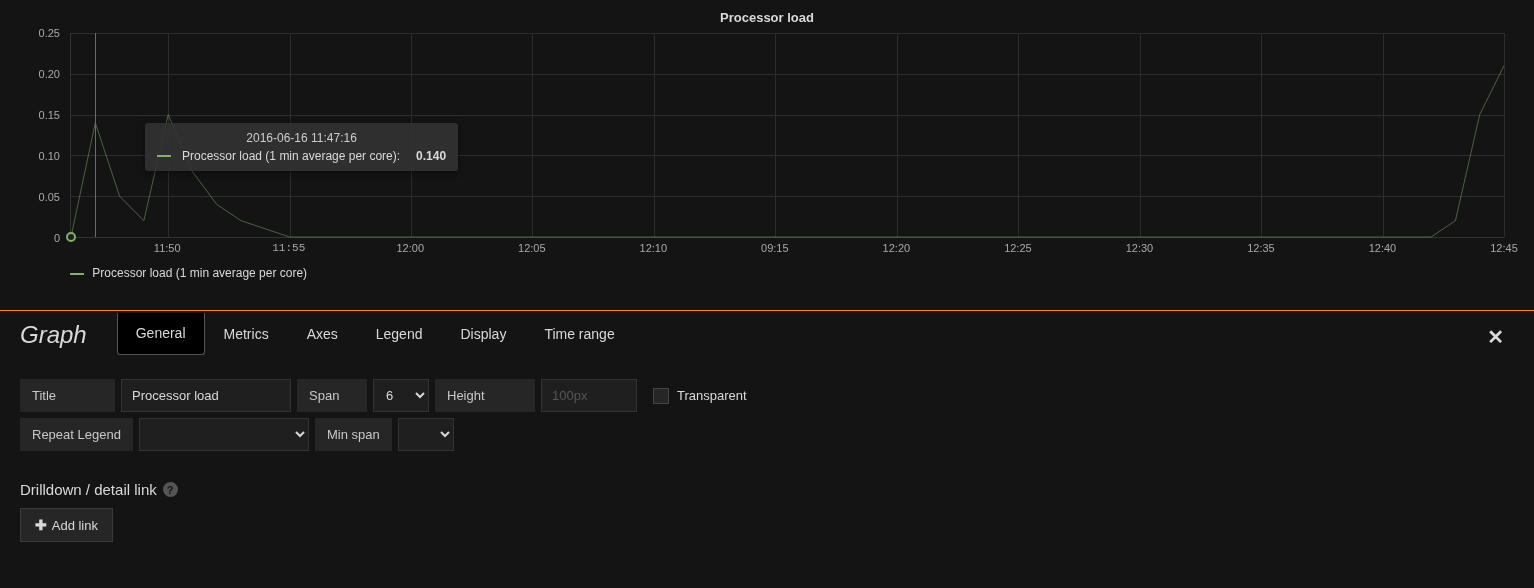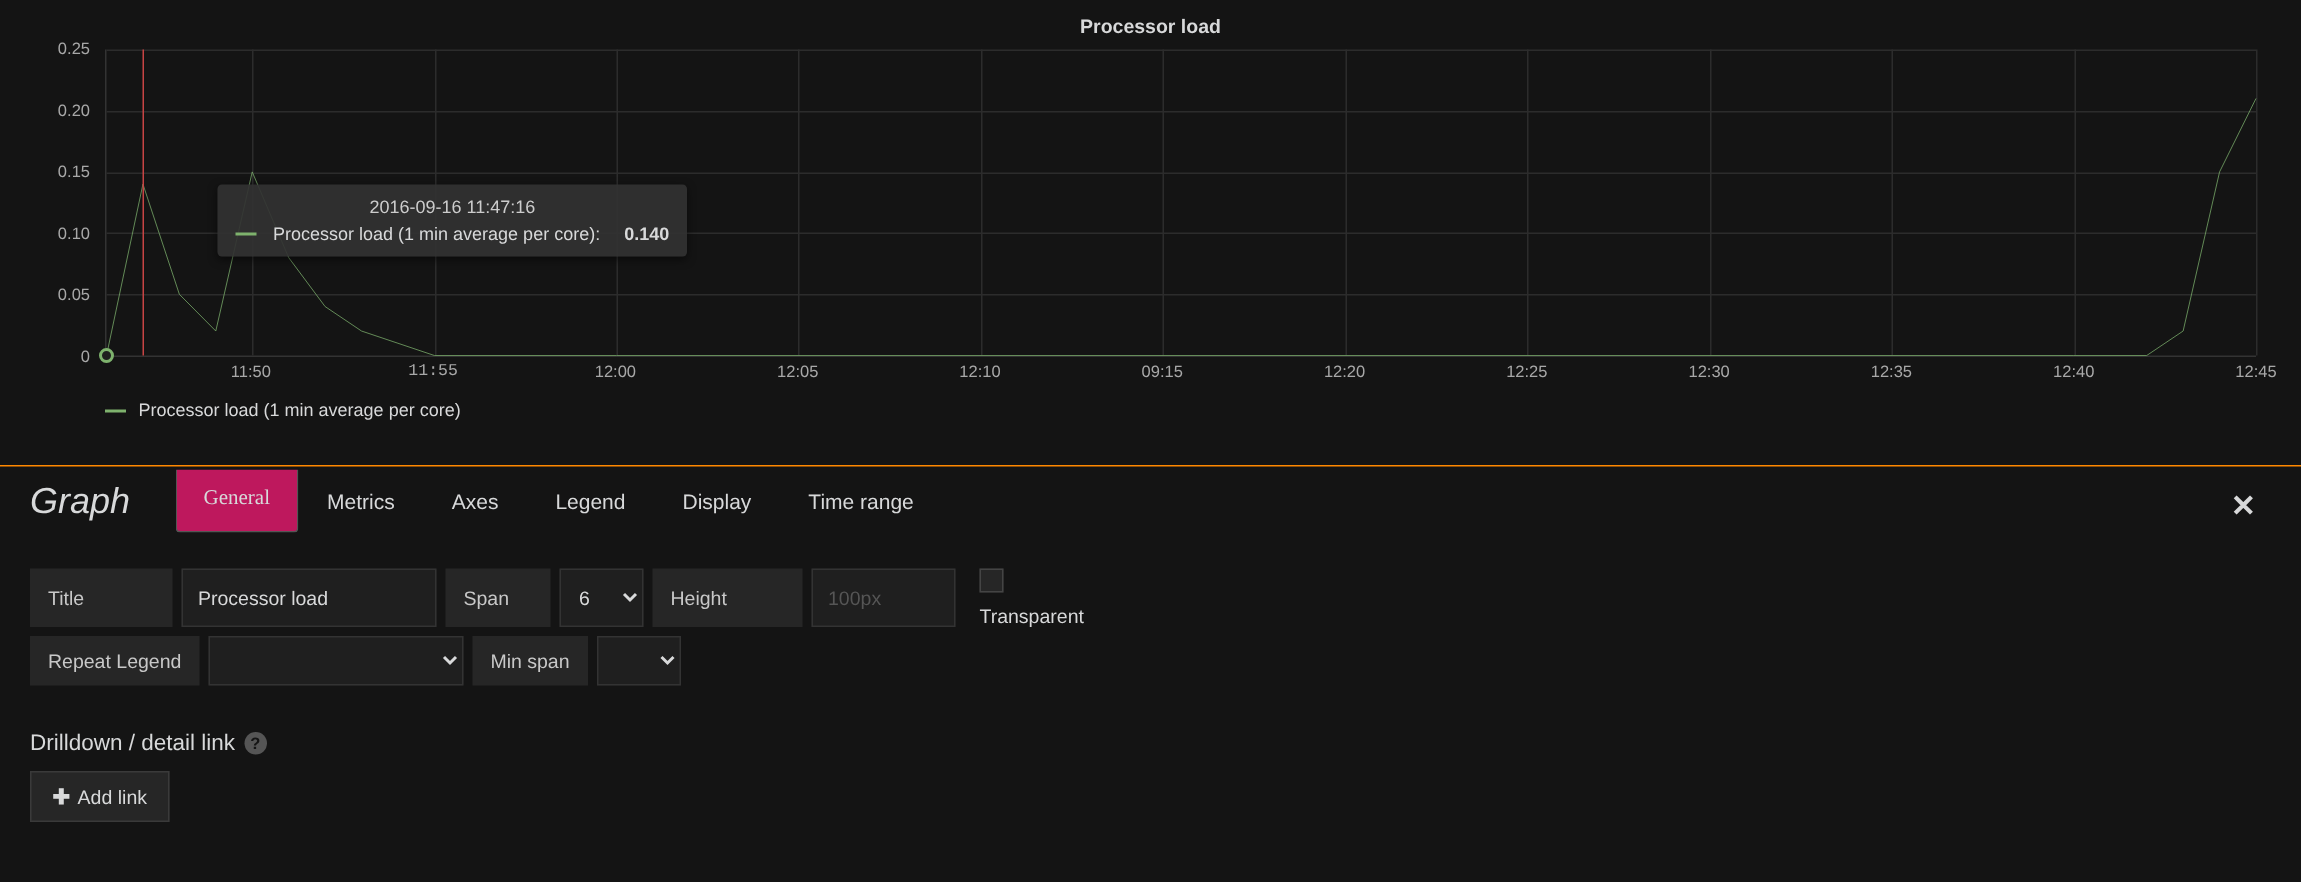--- a/index.html
+++ b/index.html
@@ -173,30 +173,29 @@
 .tab {
   padding: 12px 18px;
   font-size: 14px;
   color: #d8d9da;
   cursor: pointer;
   border: 1px solid transparent;
   position: relative;
   top: -1px;
 }
 .tab.active {
-  background: #be185d;
+  background: #000000;
   border: 1px solid #ff8800;
   border-top: 1px solid #141414;
   border-bottom: 1px solid #333;
   border-radius: 0 0 3px 3px;
   border-top: none;
   border-left: 1px solid #555;
   border-right: 1px solid #555;
   border-bottom: 1px solid #555;
-  font-family: Liberation Serif, serif;
 }
 .tab.active::before {
   content:"";
   position:absolute;
   top:-1px; left:-1px; right:-1px;
   height:1px;
   background:#141414;
 }
 .close-x {
   position: absolute;
@@ -239,23 +238,23 @@
   border: 1px solid #333;
   color: #d8d9da;
   padding: 7px 8px;
   font-size: 13px;
   outline: none;
   width: 56px;
 }
 .fld-select.wider { width: 170px; }
 .cb-wrap {
   display: flex;
+  align-items: center;
   gap: 8px;
   padding: 0 10px;
-  flex-direction: column;
 }
 .cb {
   width: 16px; height: 16px;
   background: #262626;
   border: 1px solid #444;
 }
 
 
 .drilldown { margin-top: 30px; }
 .section-title {
@@ -324,21 +323,21 @@
         <div class="grid-line-h" style="top: 60%;"></div>
         <div class="grid-line-h" style="top: 80%;"></div>
       <svg class="line-svg" id="line-svg" preserveAspectRatio="none" viewBox="0 0 100 100">
           <polyline points="0,100 1.694915254237288,43.99999999999999 3.389830508474576,80 5.084745762711865,92 6.779661016949152,40 8.47457627118644,68 10.16949152542373,84 11.864406779661017,92 13.559322033898304,96 15.254237288135593,100 23.728813559322035,100 91.52542372881356,100 94.91525423728814,100 96.61016949152543,92 98.30508474576271,40 100,16.000000000000004" fill="none" stroke="#7eb26d" stroke-width="0.5" vector-effect="non-scaling-stroke"></polyline>
         </svg>
       <div class="crosshair-v" id="crosshair" style="left: 1.69492%;"></div>
       <div class="start-marker" id="start-marker" style="left: 0%; top: 100%;"></div>
     </div>
 
     <div class="tooltip">
-      <div class="tooltip-time">2016-09-16 11:47:16</div>
+      <div class="tooltip-time">2016-06-16 11:47:16</div>
       <div class="tooltip-series">
         <span class="legend-swatch"></span>
         <span>Processor load (1 min average per core):</span>
         <span class="val">0.140</span>
       </div>
     </div>
   </div>
 
   <div class="x-axis" id="x-axis">
       <div class="x-tick" style="left: 6.77966%;">11:50</div>

